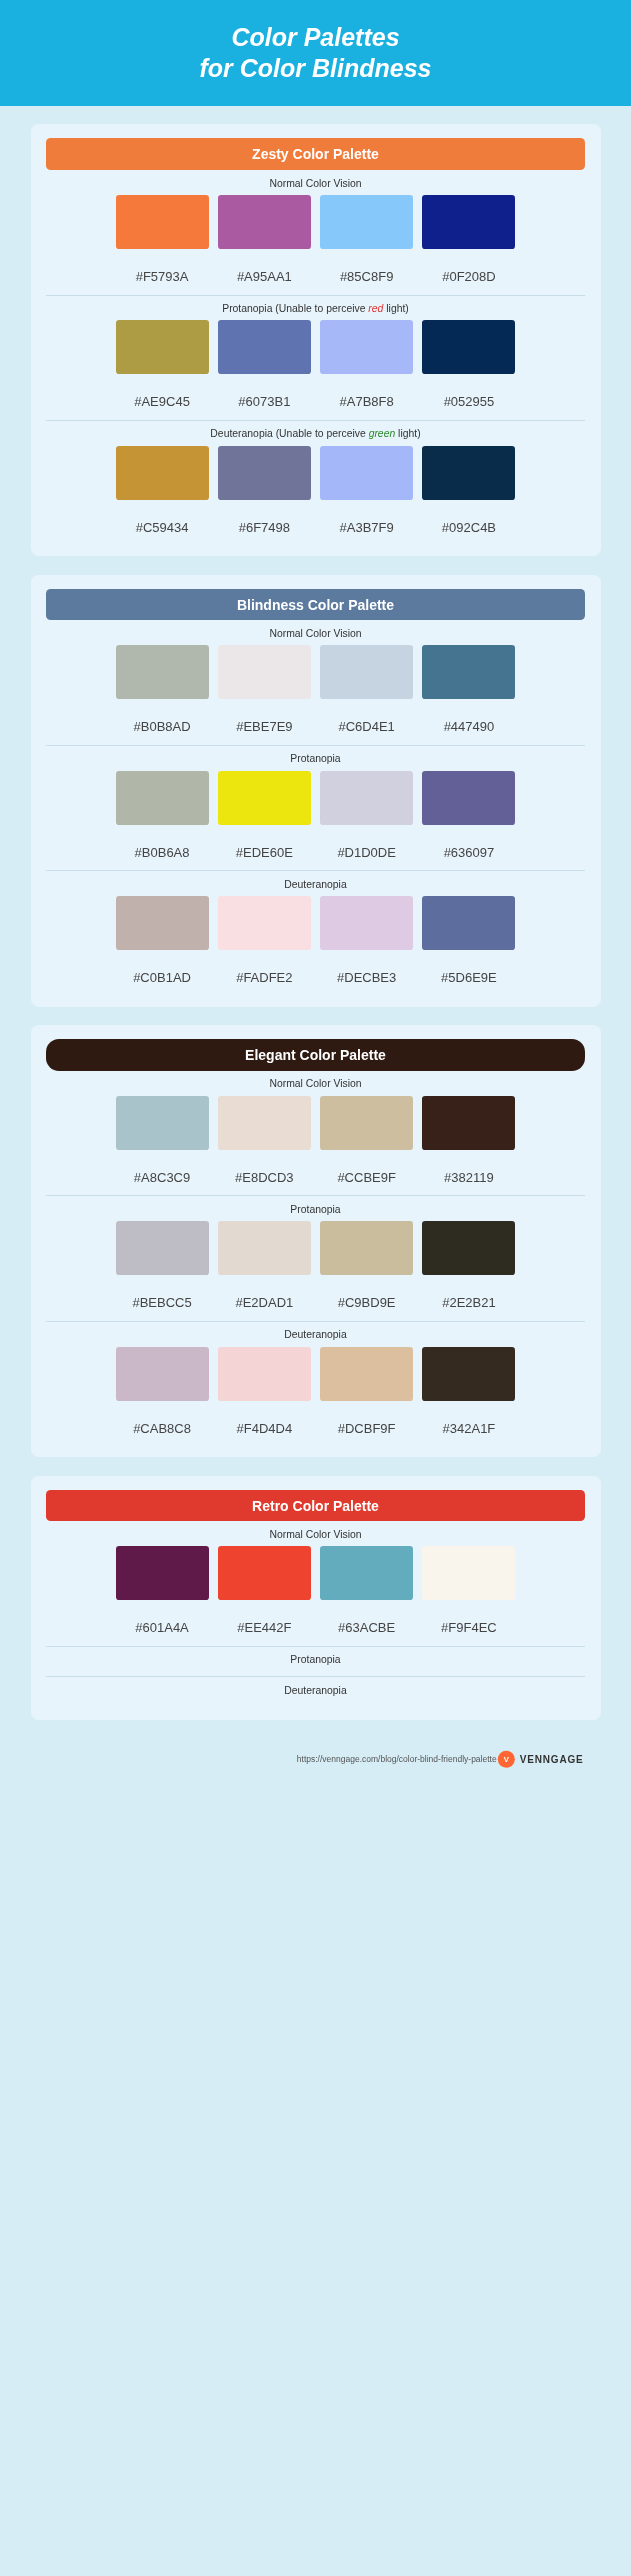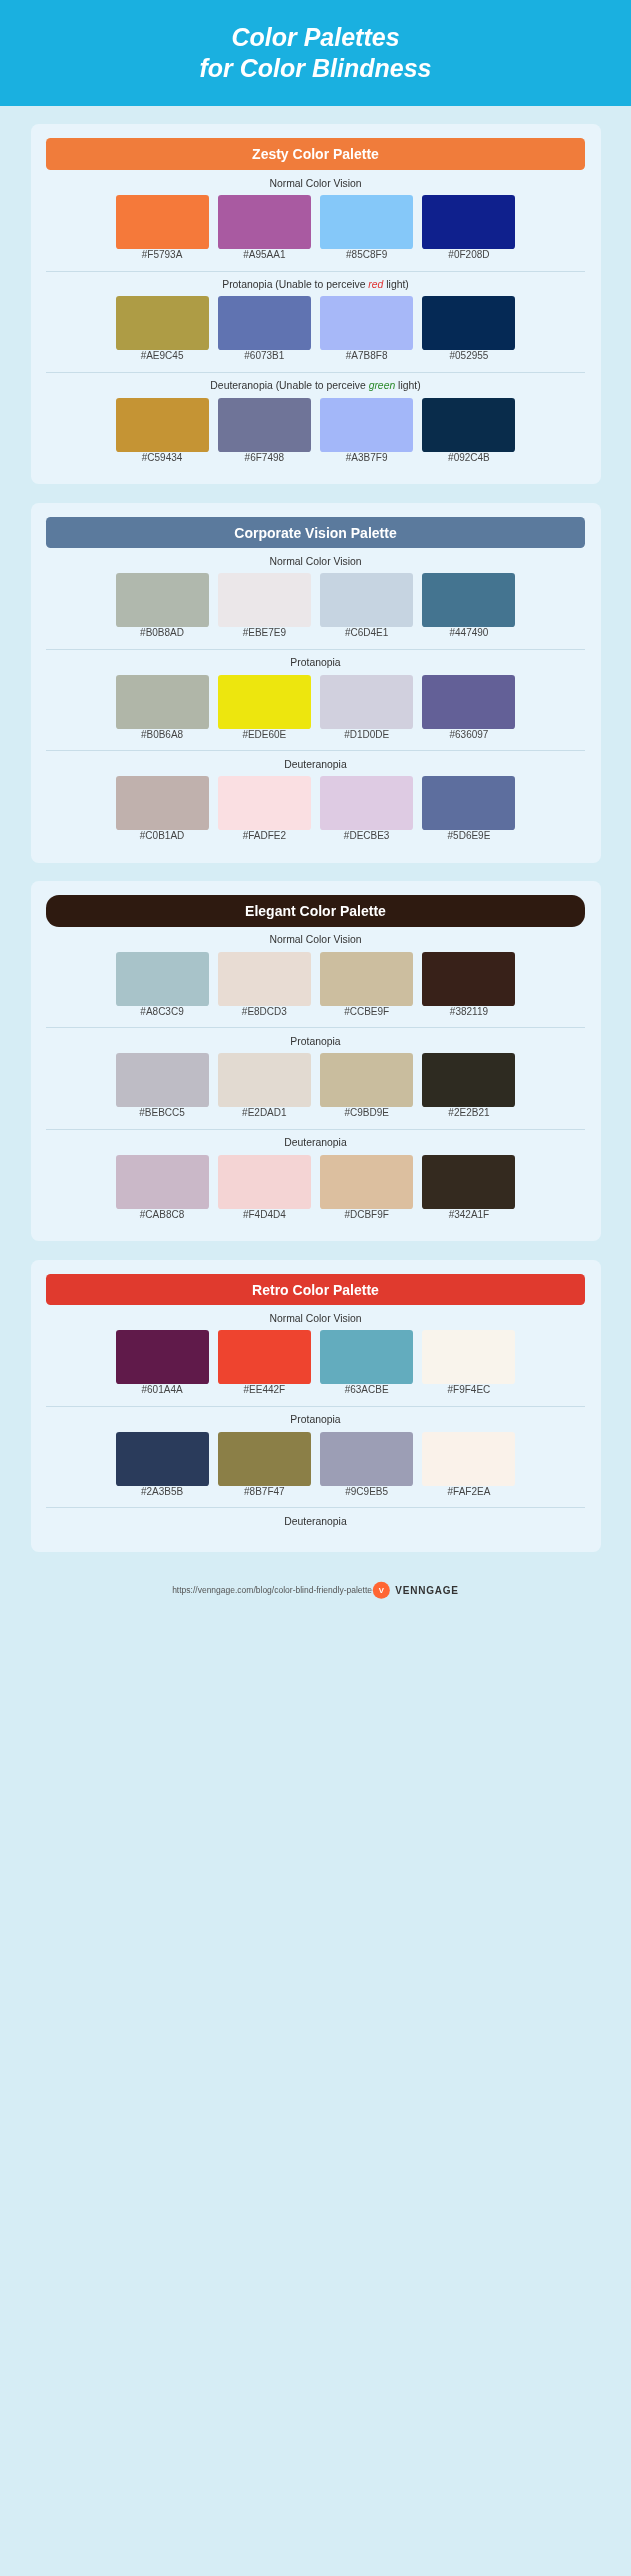--- a/index.html
+++ b/index.html
@@ -75,36 +75,36 @@
       display: flex;
       flex-direction: column;
       align-items: center;
     }
     .swatch {
       width: 93px;
       height: 54px;
       border-radius: 3.1px;
     }
     .swatch-code {
-      font-size: 10px;
+      font-size: 13px;
       color: #444;
-      margin-top: 0;
+      margin-top: 20px;
     }
 
     .divider {
       height: 0.8px;
       background: #c8dde8;
       margin: 10.8px 15.5px 0 15.5px;
     }
 
     
     .footer {
       width: 598px;
       display: flex;
-      justify-content: center;
+      justify-content: flex-end;
       align-items: center;
       padding: 14px 31px 0 31px;
       margin-top: 15.5px;
     }
     .footer-url {
       font-size: 8.5px;
       color: #555;
     }
     .footer-brand {
       display: flex;
@@ -192,21 +192,21 @@
             <span class="swatch-code">#A3B7F9</span>
           </div>
           <div class="swatch-wrap">
             <div class="swatch" style="background-color: rgb(9, 44, 75);"></div>
             <span class="swatch-code">#092C4B</span>
           </div>
         </div>
       </div>
     </div>
     <div class="palette-card">
-      <div class="palette-title-bar blue-steel">Corporate Vision Palette</div>
+      <div class="palette-title-bar blue-steel">Blindness Color Palette</div>
       <div class="vision-section">
         <div class="vision-label">Normal Color Vision</div>
         <div class="swatches-row">
           <div class="swatch-wrap">
             <div class="swatch" style="background-color: rgb(176, 184, 173);"></div>
             <span class="swatch-code">#B0B8AD</span>
           </div>
           <div class="swatch-wrap">
             <div class="swatch" style="background-color: rgb(235, 231, 233);"></div>
             <span class="swatch-code">#EBE7E9</span>
@@ -353,38 +353,20 @@
           </div>
           <div class="swatch-wrap">
             <div class="swatch" style="background-color: rgb(249, 244, 236);"></div>
             <span class="swatch-code">#F9F4EC</span>
           </div>
         </div>
       </div>
       <div class="divider"></div>
       <div class="vision-section">
         <div class="vision-label">Protanopia</div>
-        <div class="swatches-row">
-          <div class="swatch-wrap">
-            <div class="swatch" style="background-color: rgb(42, 59, 91);"></div>
-            <span class="swatch-code">#2A3B5B</span>
-          </div>
-          <div class="swatch-wrap">
-            <div class="swatch" style="background-color: rgb(139, 127, 71);"></div>
-            <span class="swatch-code">#8B7F47</span>
-          </div>
-          <div class="swatch-wrap">
-            <div class="swatch" style="background-color: rgb(156, 158, 181);"></div>
-            <span class="swatch-code">#9C9EB5</span>
-          </div>
-          <div class="swatch-wrap">
-            <div class="swatch" style="background-color: rgb(250, 242, 234);"></div>
-            <span class="swatch-code">#FAF2EA</span>
-          </div>
-        </div>
       </div>
       <div class="divider"></div>
       <div class="vision-section">
         <div class="vision-label">Deuteranopia</div>
       </div>
     </div>
   </div>
 
 <div class="footer">
   <span class="footer-url" id="footer-url">https://venngage.com/blog/color-blind-friendly-palette</span>

